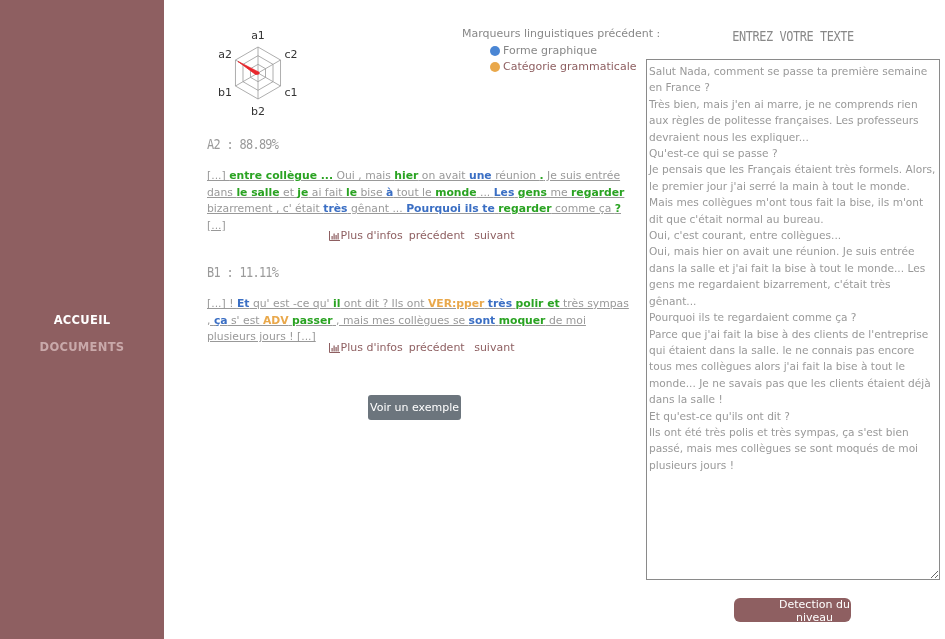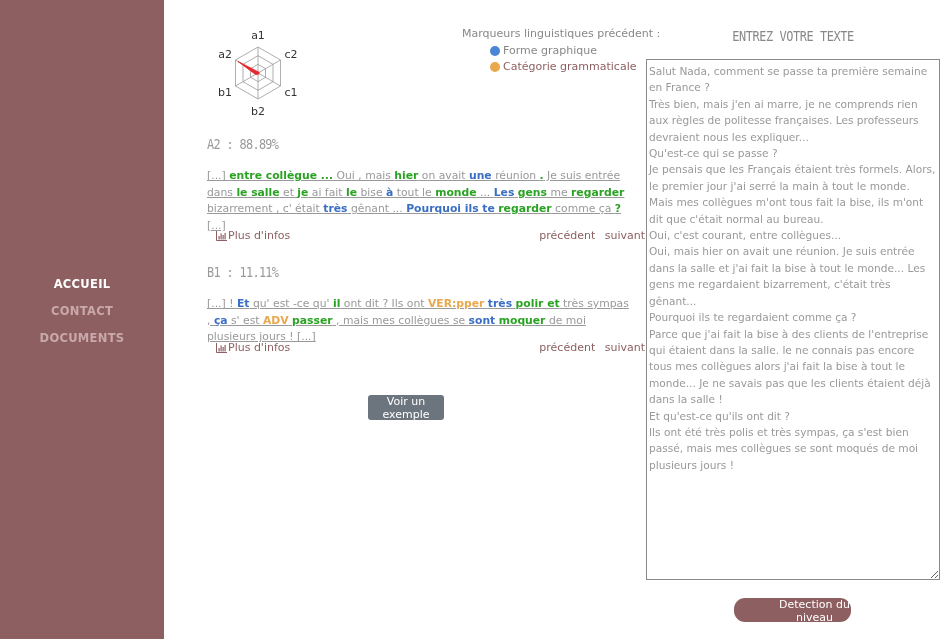--- a/index.html
+++ b/index.html
@@ -9,21 +9,21 @@
   .sidebar {
     position: absolute; left: 0; top: 0; width: 164px; height: 639px;
     background: #8e5f61;
   }
   .sidebar-nav { position: absolute; top: 276px; left: 0; width: 164px; text-align: center; }
   .nav-item {
     display: block; font-family: "DejaVu Sans", sans-serif; font-weight: bold;
     font-size: 11.5px; letter-spacing: 0.3px; color: #c9a9aa; height: 27px; line-height: 16px;
     text-decoration: none; cursor: pointer;
   }
-  .nav-item.active { color: #ffffff; }
+  .nav-item.active { color: #ffffff; margin-top: 36px; }
 
   
   .radar { position: absolute; left: 207px; top: 26px; width: 104px; height: 104px; }
   .radar svg { width: 104px; height: 104px; overflow: visible; }
   .radar-label { font-family: "DejaVu Sans", sans-serif; font-size: 11px; fill: #333; }
 
   .legend { position: absolute; left: 462px; top: 26px; font-size: 11px; line-height: 16.5px; }
   .legend-title { color: #888; }
   .legend-item { margin-left: 28px; display: flex; align-items: center; }
   .legend-dot { width: 10px; height: 10px; border-radius: 50%; display: inline-block; margin-right: 3px; }
@@ -31,55 +31,54 @@
 
   .level-title {
     position: absolute; left: 207px; font-family: "DejaVu Sans Mono", monospace;
     font-size: 14px; color: #9a9a9a; letter-spacing: -0.8px; transform: scaleX(0.85); transform-origin: left;
   }
   .excerpt { position: absolute; left: 207px; width: 428px; font-size: 10.8px; line-height: 16.5px; color: #999; text-decoration: underline; }
   .w-g { color: #2aa322; font-weight: bold; }
   .w-b { color: #3b6fc4; font-weight: bold; }
   .w-o { color: #e9a84b; font-weight: bold; }
 
-  .card-links { position: absolute; left: 216px; width: 429px; font-size: 11px; color: #8e5f61; display: flex; justify-content: space-between; }
+  .card-links { position: absolute; left: 207px; width: 429px; font-size: 11px; color: #8e5f61; display: flex; justify-content: center; }
   .more-link { display: flex; align-items: center; cursor: pointer; }
   .chart-icon { width: 11px; height: 10px; margin-right: 1px; }
   .nav-links span { margin-left: 6px; cursor: pointer; }
 
   .btn-example {
-    position: absolute; left: 368px; top: 395px; width: 76px; height: 25px;
+    position: absolute; left: 368px; top: 395px; width: 93px; height: 25px;
     background: #6c757d; color: #fff; border: none; border-radius: 3px;
     font-family: "DejaVu Sans", sans-serif; font-size: 11px; cursor: pointer;
   }
 
   .input-title {
     position: absolute; left: 646px; top: 28px; width: 294px; text-align: center;
     font-family: "DejaVu Sans Mono", monospace; font-size: 14px; color: #888;
     letter-spacing: -0.5px; transform: scaleX(0.85);
   }
   .text-area {
     position: absolute; left: 646px; top: 59px; width: 294px; height: 521px;
     border: 1px solid #8a8a8a; padding: 3px 2px 2px 2px;
     font-family: "DejaVu Sans", sans-serif; font-size: 10.6px; line-height: 16.4px; color: #999;
     resize: both; white-space: pre-wrap; overflow: hidden; background: #fff;
   }
   .btn-detect {
     position: absolute; left: 734px; top: 598px; width: 117px; height: 24px;
-    background: #8e5f61; color: #fff; border: none; border-radius: 11px;
+    background: #8e5f61; color: #fff; border: none; border-radius: 6px;
     font-family: "DejaVu Sans", sans-serif; font-size: 11px; cursor: pointer; padding-left: 44px;
   }
 </style>
 </head>
 <body>
 
 <div class="sidebar">
   <nav class="sidebar-nav">
     <a class="nav-item active">ACCUEIL</a>
-    <a class="nav-item">CONTACT</a>
     <a class="nav-item">DOCUMENTS</a>
   </nav>
 </div>
 
 <div class="radar">
   <svg id="radar-svg" viewBox="0 0 104 104">
       <polygon points="51,38.333333333333336 58.50555349946514,42.666666666666664 58.50555349946514,51.33333333333333 51,55.666666666666664 43.49444650053486,51.333333333333336 43.49444650053486,42.666666666666664" fill="none" stroke="#999" stroke-width="0.8"></polygon>
       <polygon points="51,29.666666666666668 66.01110699893027,38.333333333333336 66.01110699893027,55.666666666666664 51,64.33333333333333 35.988893001069734,55.66666666666667 35.988893001069734,38.33333333333333" fill="none" stroke="#999" stroke-width="0.8"></polygon>
       <polygon points="51,21 73.5166604983954,34 73.51666049839541,60 51,73 28.4833395016046,60.00000000000001 28.483339501604597,34" fill="none" stroke="#999" stroke-width="0.8"></polygon>
       <line x1="51" y1="47" x2="51" y2="21" stroke="#999" stroke-width="0.8"></line>

